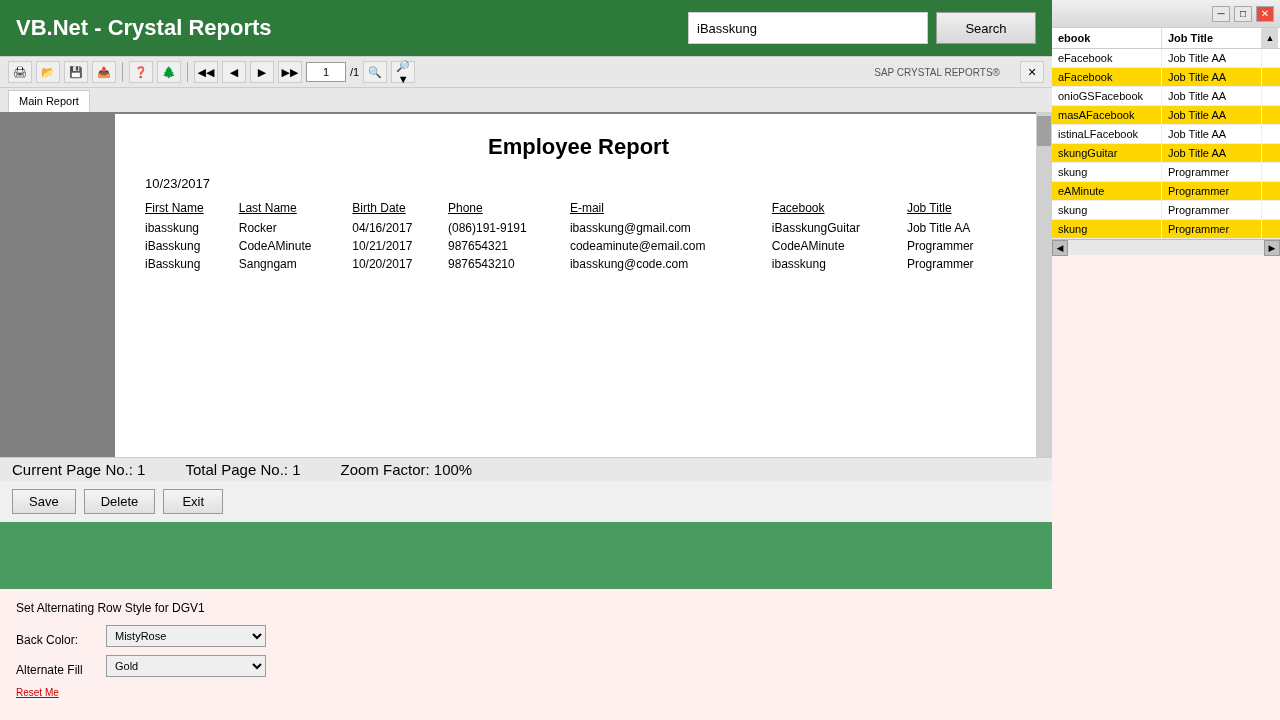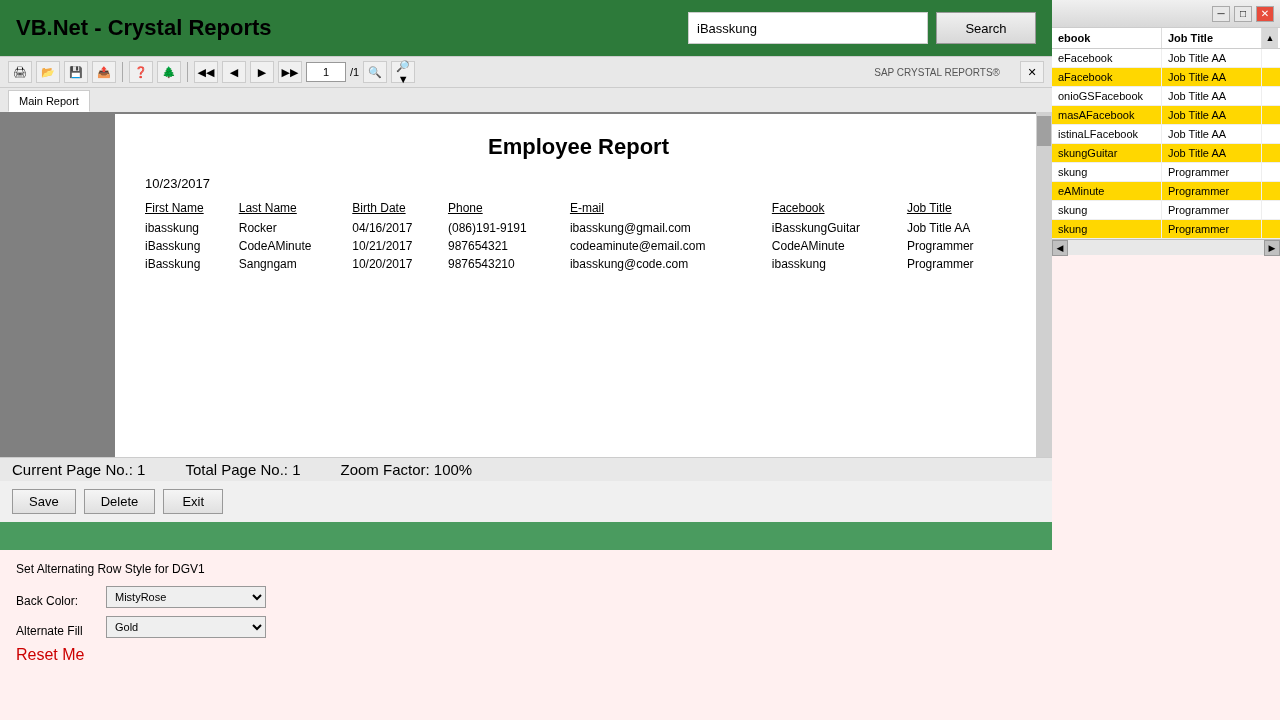--- a/index.html
+++ b/index.html
@@ -54,21 +54,21 @@
 
     
     .header {
       background: #2d7a3a;
       padding: 12px 16px;
       display: flex;
       align-items: center;
       justify-content: space-between;
     }
     .app-title {
-      color: #000000;
+      color: #ffffff;
       font-size: 22px;
       font-weight: bold;
     }
     .search-area {
       display: flex;
       gap: 8px;
       align-items: center;
     }
     .search-input {
       width: 240px;
@@ -216,21 +216,21 @@
     }
 
     
     .settings-panel {
       background: #fff0f0;
       padding: 12px 16px;
       position: absolute;
       bottom: 0;
       left: 0;
       right: 0;
-      height: 170px;
+      height: 131px;
     }
     .settings-title {
       font-size: 12px;
       margin-bottom: 10px;
     }
     .settings-row {
       display: flex;
       align-items: flex-end;
       margin-bottom: 8px;
     }
@@ -240,22 +240,23 @@
     }
     .settings-select {
       width: 160px;
       height: 22px;
       border: 1px solid #999;
       font-size: 11px;
       padding: 0 4px;
     }
     .reset-link {
       color: #cc0000;
-      cursor: pointer;
-      font-size: 16px;
+      text-decoration: underline;
+      cursor: pointer;
+      font-size: 10px;
     }
 
     
     .right-panel {
       position: absolute;
       top: 0;
       left: 1052px;
       right: 0;
       bottom: 0;
       background: #fff0f0;

